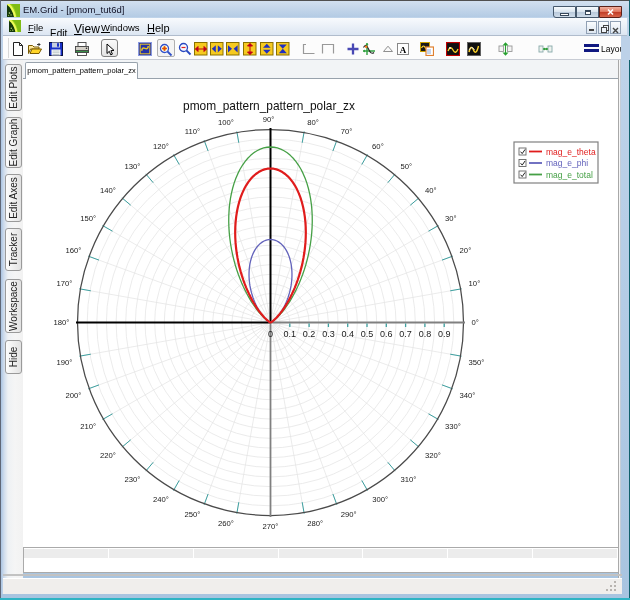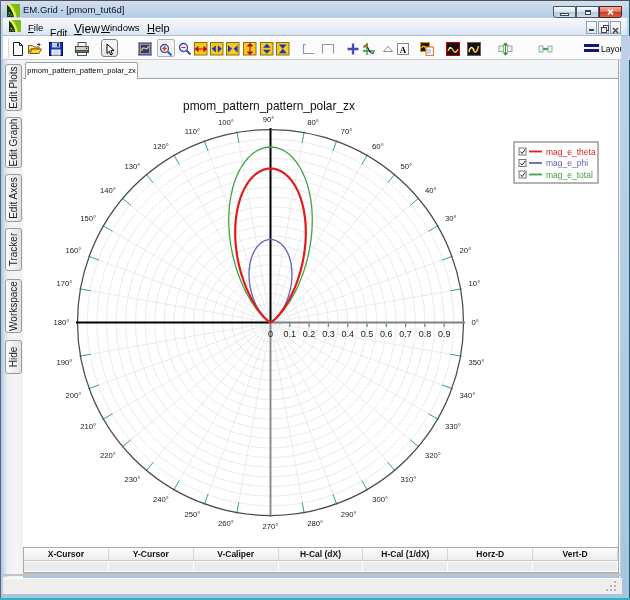--- a/index.html
+++ b/index.html
@@ -384,29 +384,20 @@
 <rect x="496" y="92.0" width="7" height="7" fill="#fff" stroke="#666" stroke-width="0.9"></rect>
 <path d="M 497.6 95.7 l 1.6 1.9 l 2.9 -4.2" fill="none" stroke="#222" stroke-width="1"></path>
 <line x1="506" y1="95.5" x2="519" y2="95.5" stroke="#46a046" stroke-width="1.8"></line>
 <text x="523" y="98.5" font-size="8.5" fill="#46a046">mag_e_total</text>
 </svg>
 <div class="abs" style="left:618px;top:60px;width:1px;height:534px;background:#a8a8a8"></div>
 <div class="abs" style="left:619px;top:60px;width:1px;height:534px;background:#f6f6f6"></div>
 <div class="abs" style="left:620px;top:60px;width:1px;height:534px;background:#c4cdd8"></div>
 
 <div style="position:absolute;left:23px;top:547px;width:596px;height:26px;border:1px solid #aaa;box-sizing:border-box;background:#fff">
-<div style="display:flex;height:12px;background:linear-gradient(#fdfdfd,#ededed);border-bottom:1px solid #c8c8c8">
-      <div style="flex:1;border-right:1px solid #d6d6d6;text-align:center;font-size:8.5px;font-weight:bold;line-height:12px;color:#111">X-Cursor</div>
-      <div style="flex:1;border-right:1px solid #d6d6d6;text-align:center;font-size:8.5px;font-weight:bold;line-height:12px;color:#111">Y-Cursor</div>
-      <div style="flex:1;border-right:1px solid #d6d6d6;text-align:center;font-size:8.5px;font-weight:bold;line-height:12px;color:#111">V-Caliper</div>
-      <div style="flex:1;border-right:1px solid #d6d6d6;text-align:center;font-size:8.5px;font-weight:bold;line-height:12px;color:#111">H-Cal (dX)</div>
-      <div style="flex:1;border-right:1px solid #d6d6d6;text-align:center;font-size:8.5px;font-weight:bold;line-height:12px;color:#111">H-Cal (1/dX)</div>
-      <div style="flex:1;border-right:1px solid #d6d6d6;text-align:center;font-size:8.5px;font-weight:bold;line-height:12px;color:#111">Horz-D</div>
-      <div style="flex:1;border-right:1px solid #d6d6d6;text-align:center;font-size:8.5px;font-weight:bold;line-height:12px;color:#111">Vert-D</div>
-    </div>
 <div style="display:flex;height:11px">
       <div style="flex:1;border-right:1px solid #fff;background:#ececec;margin:1px 0"></div>
       <div style="flex:1;border-right:1px solid #fff;background:#ececec;margin:1px 0"></div>
       <div style="flex:1;border-right:1px solid #fff;background:#ececec;margin:1px 0"></div>
       <div style="flex:1;border-right:1px solid #fff;background:#ececec;margin:1px 0"></div>
       <div style="flex:1;border-right:1px solid #fff;background:#ececec;margin:1px 0"></div>
       <div style="flex:1;border-right:1px solid #fff;background:#ececec;margin:1px 0"></div>
       <div style="flex:1;border-right:1px solid #fff;background:#ececec;margin:1px 0"></div>
     </div>
   </div>

